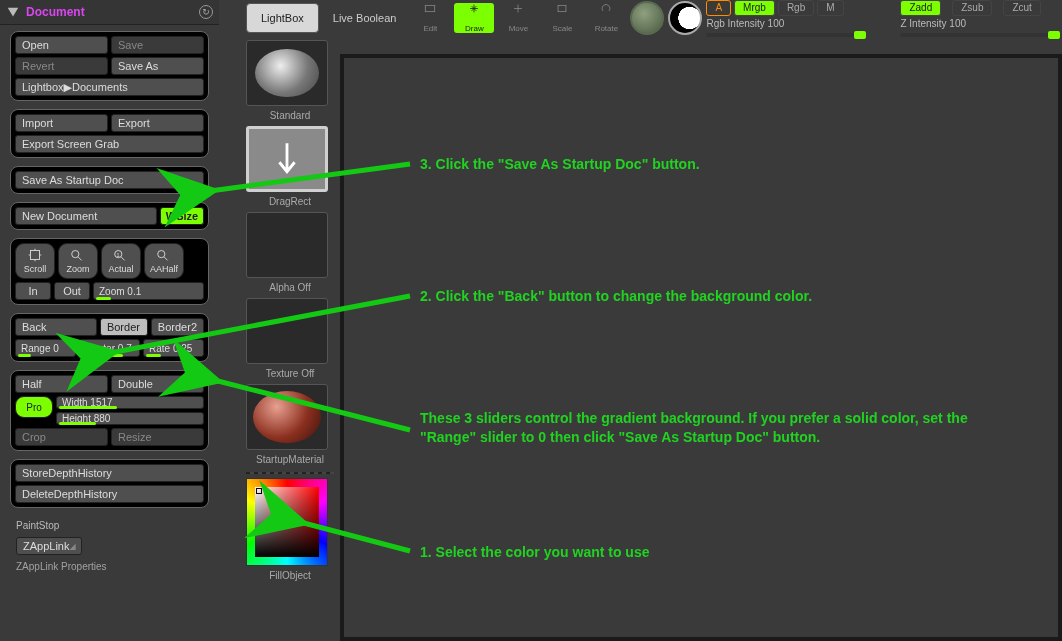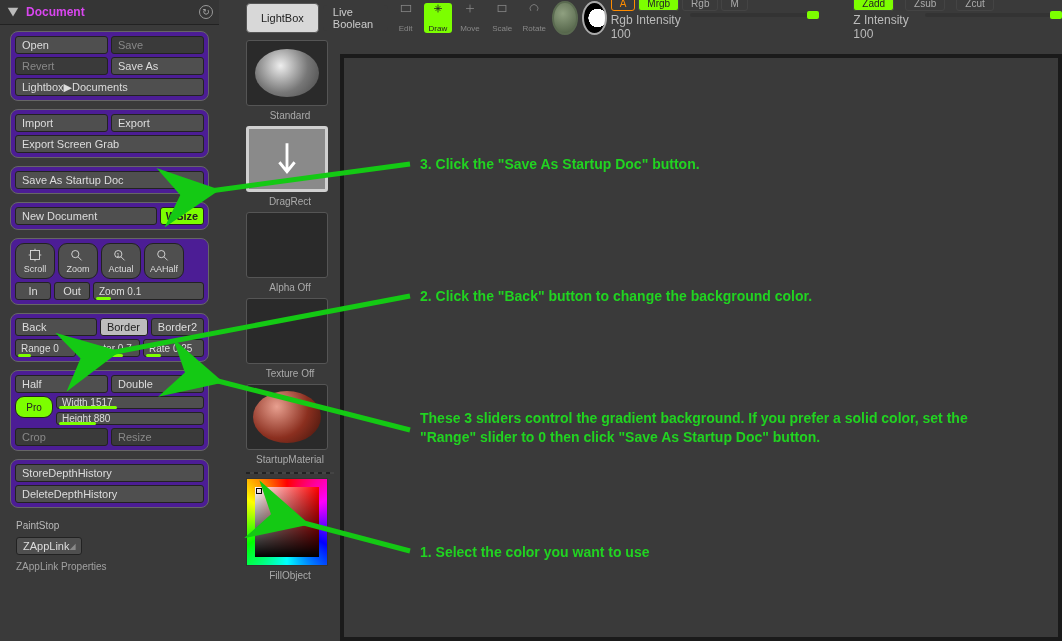--- a/index.html
+++ b/index.html
@@ -5,21 +5,21 @@
   *{box-sizing:border-box;margin:0;padding:0;font-family:Arial,Helvetica,sans-serif;user-select:none}
   body{background:#3a3a3a;width:1062px;height:641px;overflow:hidden;position:relative;color:#ccc;font-size:11px}
   
   
   .panel-header{position:absolute;left:0;top:0;width:219px;height:25px;background:#353535;display:flex;align-items:center;padding:0 6px;border-bottom:1px solid #222}
   .panel-header .icon{width:14px;height:14px;margin-right:6px}
   .panel-header .title{color:#d946ef;font-size:12px;font-weight:bold;flex:1}
   .panel-header .coll{width:14px;height:14px;border:1px solid #999;border-radius:50%;font-size:9px;display:flex;align-items:center;justify-content:center;color:#aaa}
 
   .panel-body{position:absolute;left:0;top:25px;width:219px;bottom:0;background:#3a3a3a;overflow:hidden;padding:6px 0}
-  .grp{background:#4c1d95;border:1px solid #666;border-radius:8px;margin:0 10px 8px 10px;padding:4px;display:flex;flex-wrap:wrap;gap:3px}
+  .grp{background:#000000;border:1px solid #666;border-radius:8px;margin:0 10px 8px 10px;padding:4px;display:flex;flex-wrap:wrap;gap:3px}
   .btn{background:#4f4f4f;border:1px solid #222;border-radius:3px;height:18px;padding:0 6px;display:flex;align-items:center;color:#ddd;font-size:11px;cursor:pointer}
   .btn.wide{flex:1;min-width:70px}
   .btn.full{width:100%}
   .btn.ghost{background:#3a3a3a;color:#888}
   .btn.green{background:#7cff00;color:#222;font-weight:bold}
   .slider{position:relative;background:#4f4f4f;border:1px solid #222;border-radius:3px;height:18px;padding:0 5px;display:flex;align-items:center;color:#ddd;font-size:10px;flex:1;min-width:50px}
   .slider .bar{position:absolute;left:2px;bottom:-1px;height:3px;background:#7cff00;border-radius:2px}
   .slider .lbl{white-space:nowrap;overflow:hidden}
   .navbtn{background:#4f4f4f;border:1px solid #222;border-radius:9px;width:40px;height:36px;display:flex;flex-direction:column;align-items:center;justify-content:center;color:#ddd;font-size:9px;gap:2px}
   .navbtn svg{width:18px;height:14px}
@@ -37,21 +37,21 @@
   .topbar{position:absolute;left:246px;top:0;right:0;height:36px;display:flex;align-items:center;gap:4px;padding:4px 0}
   .tbtn{background:#3a3a3a;border:1px solid #555;border-radius:4px;padding:0 10px;height:26px;display:flex;align-items:center;color:#ccc;font-size:11px}
   .tbtn.big{background:#d8d8d8;color:#222;height:30px;padding:0 14px}
   .ticon{width:40px;height:30px;display:flex;flex-direction:column;align-items:center;justify-content:center;color:#888;font-size:8px;gap:10px}
   .ticon svg{width:18px;height:14px}
   .ticon.on{background:#7cff00;color:#222;border-radius:3px}
   .ticon.round{width:34px;height:34px;border-radius:50%;border:2px solid #666;background:#333}
   .modebtn{border:1px solid #444;border-radius:3px;padding:0 8px;height:16px;font-size:10px;display:flex;align-items:center;color:#aaa}
   .modebtn.on{background:#7cff00;color:#222}
   .modebtn.org{border-color:#ff8c00;color:#ff8c00}
-  .intensity{display:flex;flex-direction:row;gap:4px;font-size:12px;color:#bbb}
+  .intensity{display:flex;flex-direction:column;gap:4px;font-size:10px;color:#bbb}
   .intensity .track{width:160px;height:4px;background:#333;border-radius:2px;position:relative}
   .intensity .track .knob{position:absolute;right:0;top:-2px;width:12px;height:8px;background:#7cff00;border-radius:2px}
 
   
   .canvas{position:absolute;left:340px;top:54px;right:0;bottom:0;background:#3a3a3a;border:4px solid #1a1a1a}
 
   
   .anno{position:absolute;color:#21d321;font-size:14px;font-weight:bold;pointer-events:none;line-height:1.35}
   svg.arrows{position:absolute;left:0;top:0;width:1062px;height:641px;pointer-events:none}
 

